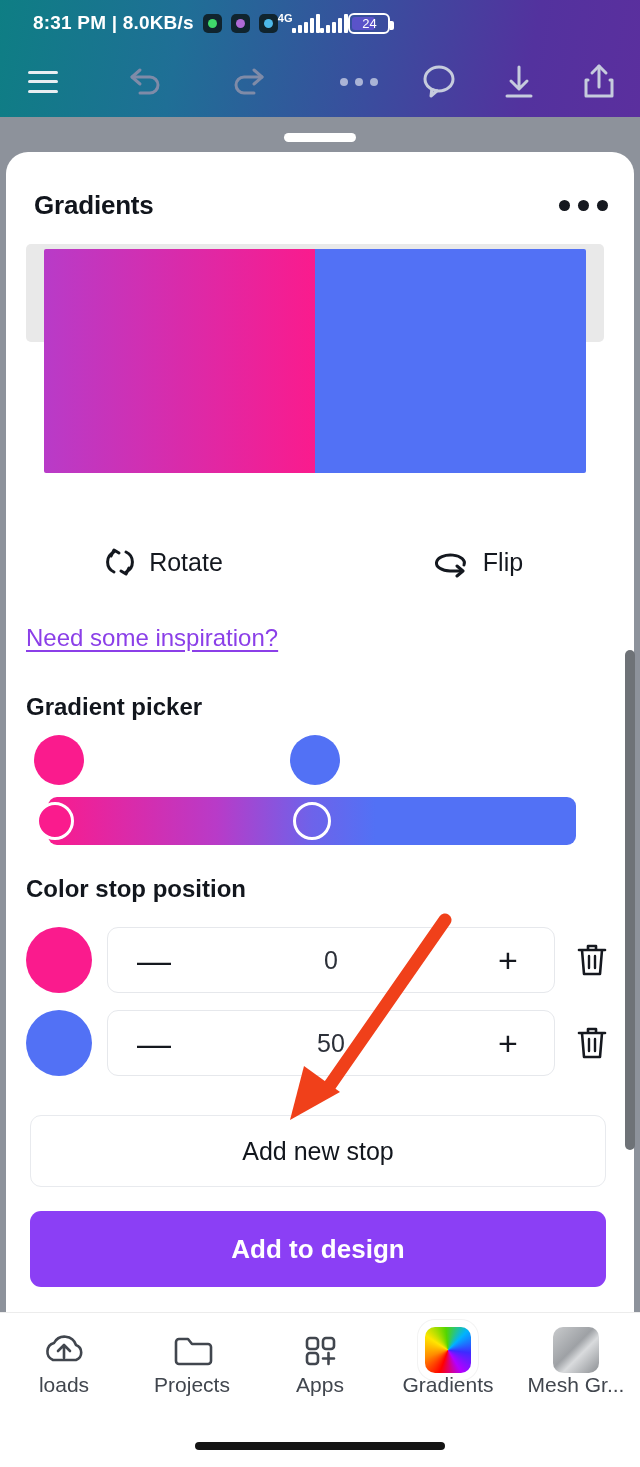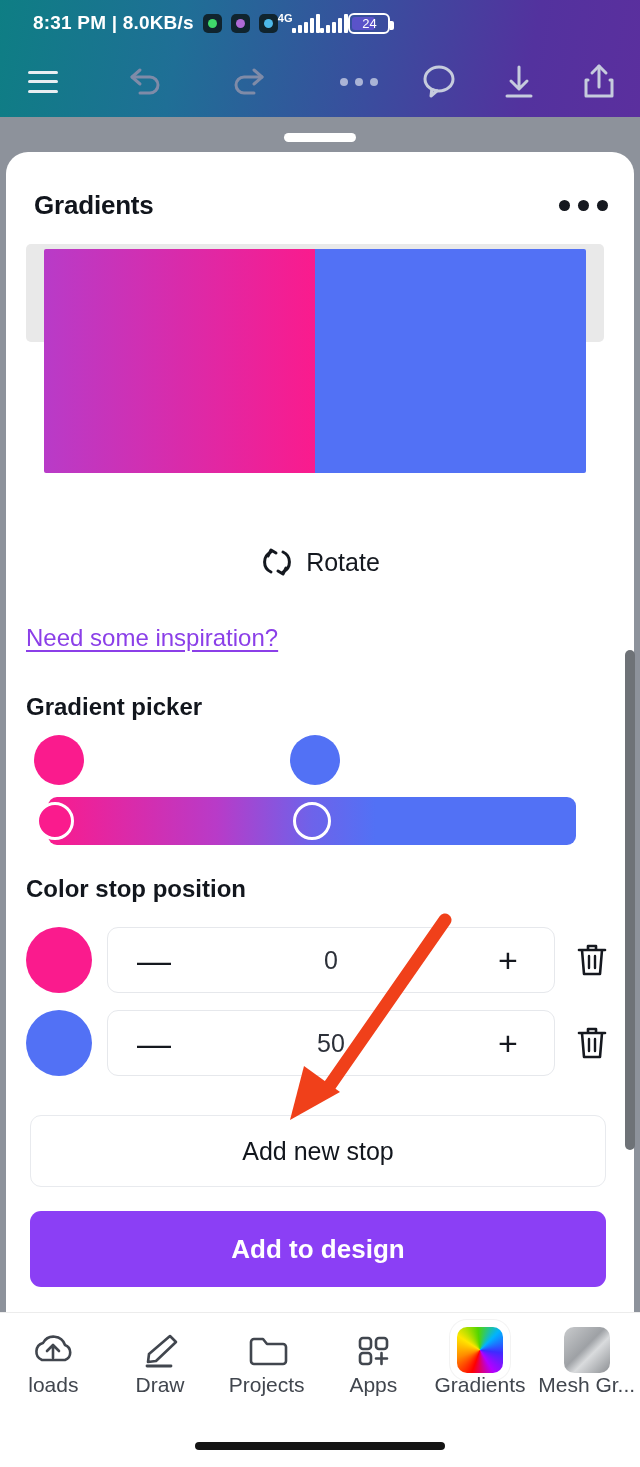--- a/index.html
+++ b/index.html
@@ -322,20 +322,27 @@
   <div class="rf-row">
     <div class="rf-item">
       <svg width="34" height="36" viewBox="0 0 34 36" fill="none">
         <path d="M11 8 A11 11 0 0 0 11 28" stroke="#14181f" stroke-width="3" stroke-linecap="round" fill="none"></path>
         <path d="M23 28 A11 11 0 0 0 23 8" stroke="#14181f" stroke-width="3" stroke-linecap="round" fill="none"></path>
         <path d="M8 12 L11 6 L16 9" stroke="#14181f" stroke-width="3" stroke-linecap="round" stroke-linejoin="round" fill="none"></path>
         <path d="M26 24 L23 30 L18 27" stroke="#14181f" stroke-width="3" stroke-linecap="round" stroke-linejoin="round" fill="none"></path>
       </svg>
       <span class="rf-label">Rotate</span>
     </div>
+    <div class="rf-item">
+      <svg width="40" height="32" viewBox="0 0 40 32" fill="none">
+        <path d="M33 19 A14 8 0 1 0 19 25 H30" stroke="#14181f" stroke-width="3" stroke-linecap="round" fill="none"></path>
+        <path d="M26 20 L32 25 L26 30" stroke="#14181f" stroke-width="3" stroke-linecap="round" stroke-linejoin="round" fill="none"></path>
+      </svg>
+      <span class="rf-label">Flip</span>
+    </div>
   </div>
 
   <a class="insp" href="#">Need some inspiration?</a>
 
   <div class="sec-title gp-title">Gradient picker</div>
 
   <div class="gp-swatches">
     <span class="gp-sw" style="left:8px;background:#fa1b8d"></span>
     <span class="gp-sw" style="left:264px;background:#5271f5"></span>
   </div>
@@ -396,29 +403,20 @@
   <div class="nav-item">
     <span class="nav-ico">
       <svg width="46" height="40" viewBox="0 0 46 40" fill="none">
         <path d="M12 30 A9 9 0 0 1 13 13 A12 12 0 0 1 35 15 A8 8 0 0 1 35 30 Z" stroke="#41464e" stroke-width="2.6" stroke-linejoin="round" fill="none"></path>
         <path d="M23 28 V16 M17 21 L23 15 L29 21" stroke="#41464e" stroke-width="2.6" stroke-linecap="round" stroke-linejoin="round"></path>
       </svg>
     </span>
     <span class="nav-label">loads</span>
   </div>
 
-  <div class="nav-item">
-    <span class="nav-ico">
-      <svg width="46" height="40" viewBox="0 0 46 40" fill="none">
-        <path d="M33 6 L39 12 L19 31 L11 32 L12 24 Z" stroke="#41464e" stroke-width="2.6" stroke-linejoin="round" fill="none"></path>
-        <path d="M10 36 H34" stroke="#41464e" stroke-width="2.8" stroke-linecap="round"></path>
-      </svg>
-    </span>
-    <span class="nav-label">Draw</span>
-  </div>
 
   <div class="nav-item">
     <span class="nav-ico">
       <svg width="46" height="40" viewBox="0 0 46 40" fill="none">
         <path d="M7 12 a3 3 0 0 1 3-3 h9 l4 5 h16 a3 3 0 0 1 3 3 v14 a3 3 0 0 1-3 3 H10 a3 3 0 0 1-3-3 Z" stroke="#41464e" stroke-width="2.6" stroke-linejoin="round" fill="none"></path>
       </svg>
     </span>
     <span class="nav-label">Projects</span>
   </div>
 

